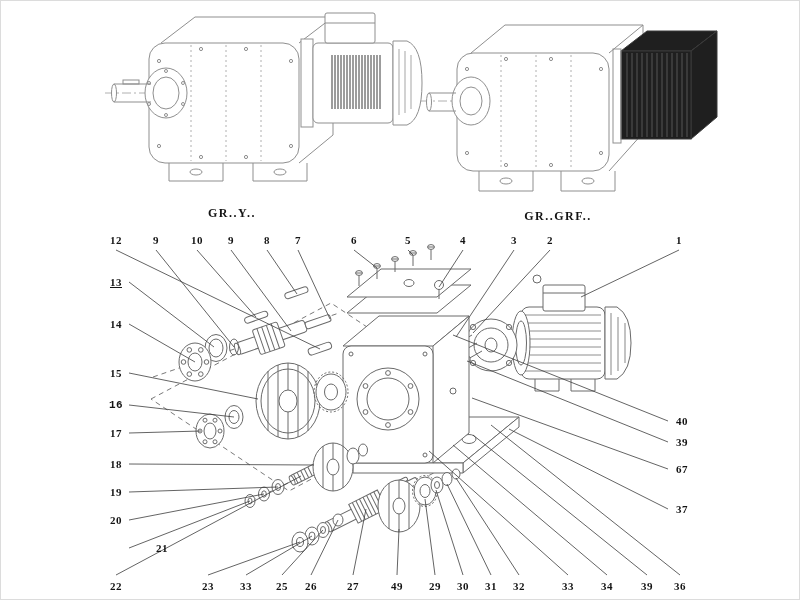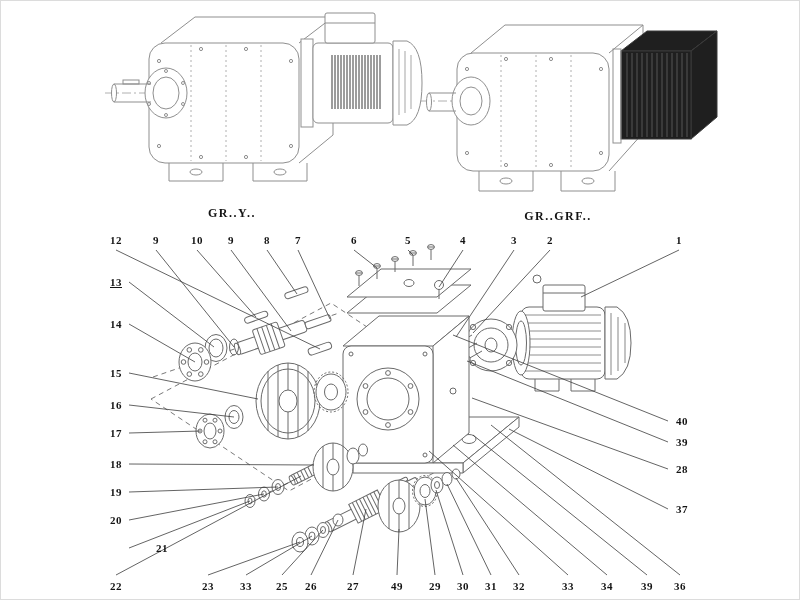--- a/index.html
+++ b/index.html
@@ -371,21 +371,21 @@
       <span class="callout" style="left: 353px; top: 239px;">6</span>
       <span class="callout" style="left: 297px; top: 239px;">7</span>
       <span class="callout" style="left: 266px; top: 239px;">8</span>
       <span class="callout" style="left: 230px; top: 239px;">9</span>
       <span class="callout" style="left: 196px; top: 239px;">10</span>
       <span class="callout" style="left: 155px; top: 239px;">9</span>
       <span class="callout" style="left: 115px; top: 239px;">12</span>
       <span class="callout" style="left: 115px; top: 281px; text-decoration: underline;">13</span>
       <span class="callout" style="left: 115px; top: 323px;">14</span>
       <span class="callout" style="left: 115px; top: 372px;">15</span>
-      <span class="callout" style="left: 115px; top: 404px;">16</span>
+      <span class="callout" style="left: 115px; top: 404px; font-family: Liberation Mono, monospace;">16</span>
       <span class="callout" style="left: 115px; top: 432px;">17</span>
       <span class="callout" style="left: 115px; top: 463px;">18</span>
       <span class="callout" style="left: 115px; top: 491px;">19</span>
       <span class="callout" style="left: 115px; top: 519px;">20</span>
       <span class="callout" style="left: 115px; top: 547px; margin-left: 46px;">21</span>
       <span class="callout" style="left: 115px; top: 585px;">22</span>
       <span class="callout" style="left: 207px; top: 585px;">23</span>
       <span class="callout" style="left: 245px; top: 585px;">33</span>
       <span class="callout" style="left: 281px; top: 585px;">25</span>
       <span class="callout" style="left: 310px; top: 585px;">26</span>
@@ -393,20 +393,20 @@
       <span class="callout" style="left: 396px; top: 585px;">49</span>
       <span class="callout" style="left: 434px; top: 585px;">29</span>
       <span class="callout" style="left: 462px; top: 585px;">30</span>
       <span class="callout" style="left: 490px; top: 585px; text-align: center;">31</span>
       <span class="callout" style="left: 518px; top: 585px;">32</span>
       <span class="callout" style="left: 567px; top: 585px;">33</span>
       <span class="callout" style="left: 606px; top: 585px;">34</span>
       <span class="callout" style="left: 646px; top: 585px;">39</span>
       <span class="callout" style="left: 679px; top: 585px;">36</span>
       <span class="callout" style="left: 681px; top: 508px;">37</span>
-      <span class="callout" style="left: 681px; top: 468px;">28</span>
+      <span class="callout" style="left: 681px; top: 468px;">67</span>
       <span class="callout" style="left: 681px; top: 441px;">39</span>
       <span class="callout" style="left: 681px; top: 420px;">40</span>
     </div>
 
   <div class="variant-label left">GR..Y..</div>
   <div class="variant-label right">GR..GRF..</div>
 </div>
 
 </body></html>

